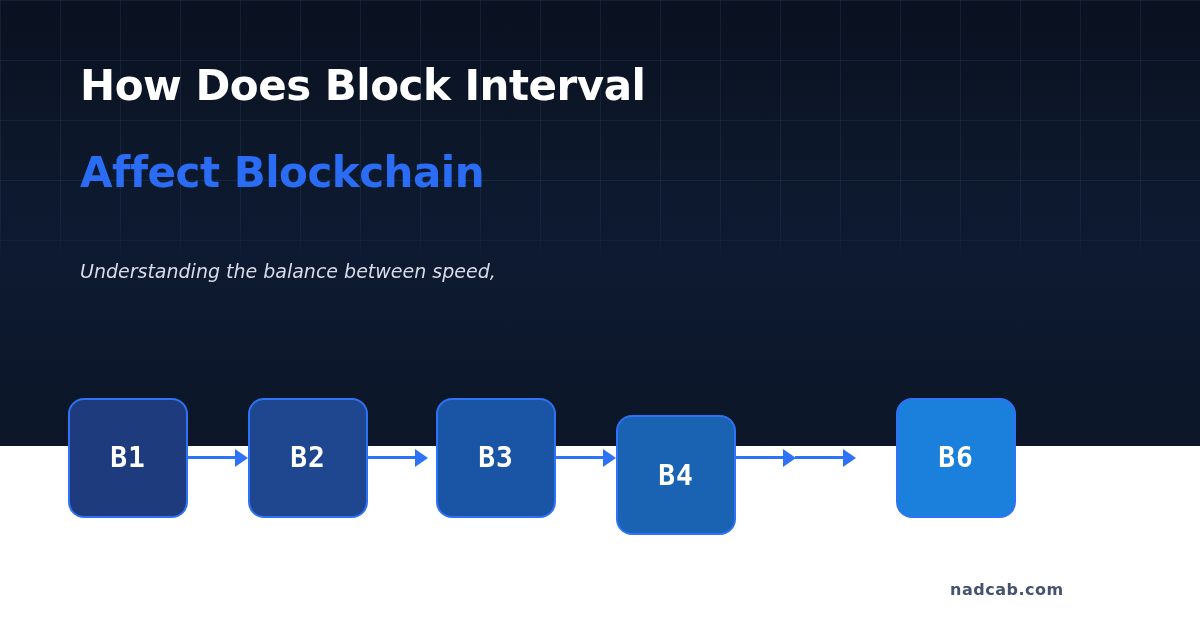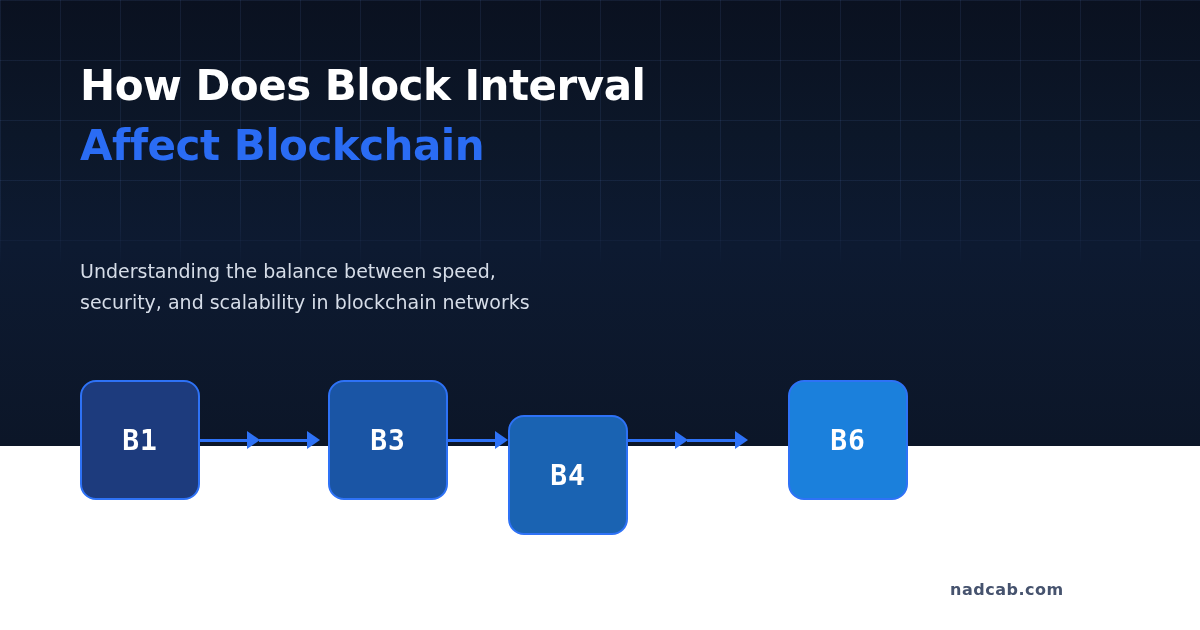--- a/index.html
+++ b/index.html
@@ -33,37 +33,38 @@
     left: 80px;
     top: 56px;
     margin: 0;
     font-size: 42px;
     font-weight: 800;
     line-height: 60px;
     letter-spacing: -0.5px;
   }
   .t-line { display: block; }
   .t-white { color: #ffffff; }
-  .t-accent { color: var(--title-accent, #2a6cf4); }
+  .t-accent { color: var(--title-accent, #2a6cf4); margin-top: 27px; }
   .subtitle {
     position: absolute;
     left: 80px;
     top: 256px;
     margin: 0;
     font-size: 19px;
     line-height: 31px;
     color: #d6dde8;
     font-weight: 400;
   }
-  .s-line { display: block; }
+  .s-line { display: block; font-style: italic; }
   .chain {
     position: absolute;
-    left: 80px;
+    left: 68px;
     top: 380px;
     display: flex;
+    align-items: center;
   }
   .block {
     width: 120px;
     height: 120px;
     box-sizing: border-box;
     border: 2px solid var(--accent, #2e72f6);
     border-radius: 16px;
     display: flex;
     align-items: center;
     justify-content: center;
@@ -117,30 +118,32 @@
 <div class="canvas">
   <div class="grid-overlay"></div>
 
   <h1 class="title">
     <span class="t-line t-white">How Does Block Interval</span>
     <span class="t-line t-accent">Affect Blockchain</span>
   </h1>
 
   <p class="subtitle">
     <span class="s-line">Understanding the balance between speed,</span>
-    <span class="s-line">security, and scalability in blockchain networks</span>
   </p>
 
   <div class="chain">
     <div class="block" style="background-color: rgb(29, 59, 125);">
       <span class="block-label">B1</span>
     </div>
     <div class="arrow">
       <span class="arrow-line"></span>
       <span class="arrow-head"></span>
+    </div>
+    <div class="block" style="background-color: rgb(30, 71, 143);">
+      <span class="block-label">B2</span>
     </div>
     <div class="arrow">
       <span class="arrow-line"></span>
       <span class="arrow-head"></span>
     </div>
     <div class="block" style="background-color: rgb(26, 85, 165); margin-left: 8px;">
       <span class="block-label">B3</span>
     </div>
     <div class="arrow">
       <span class="arrow-line"></span>

